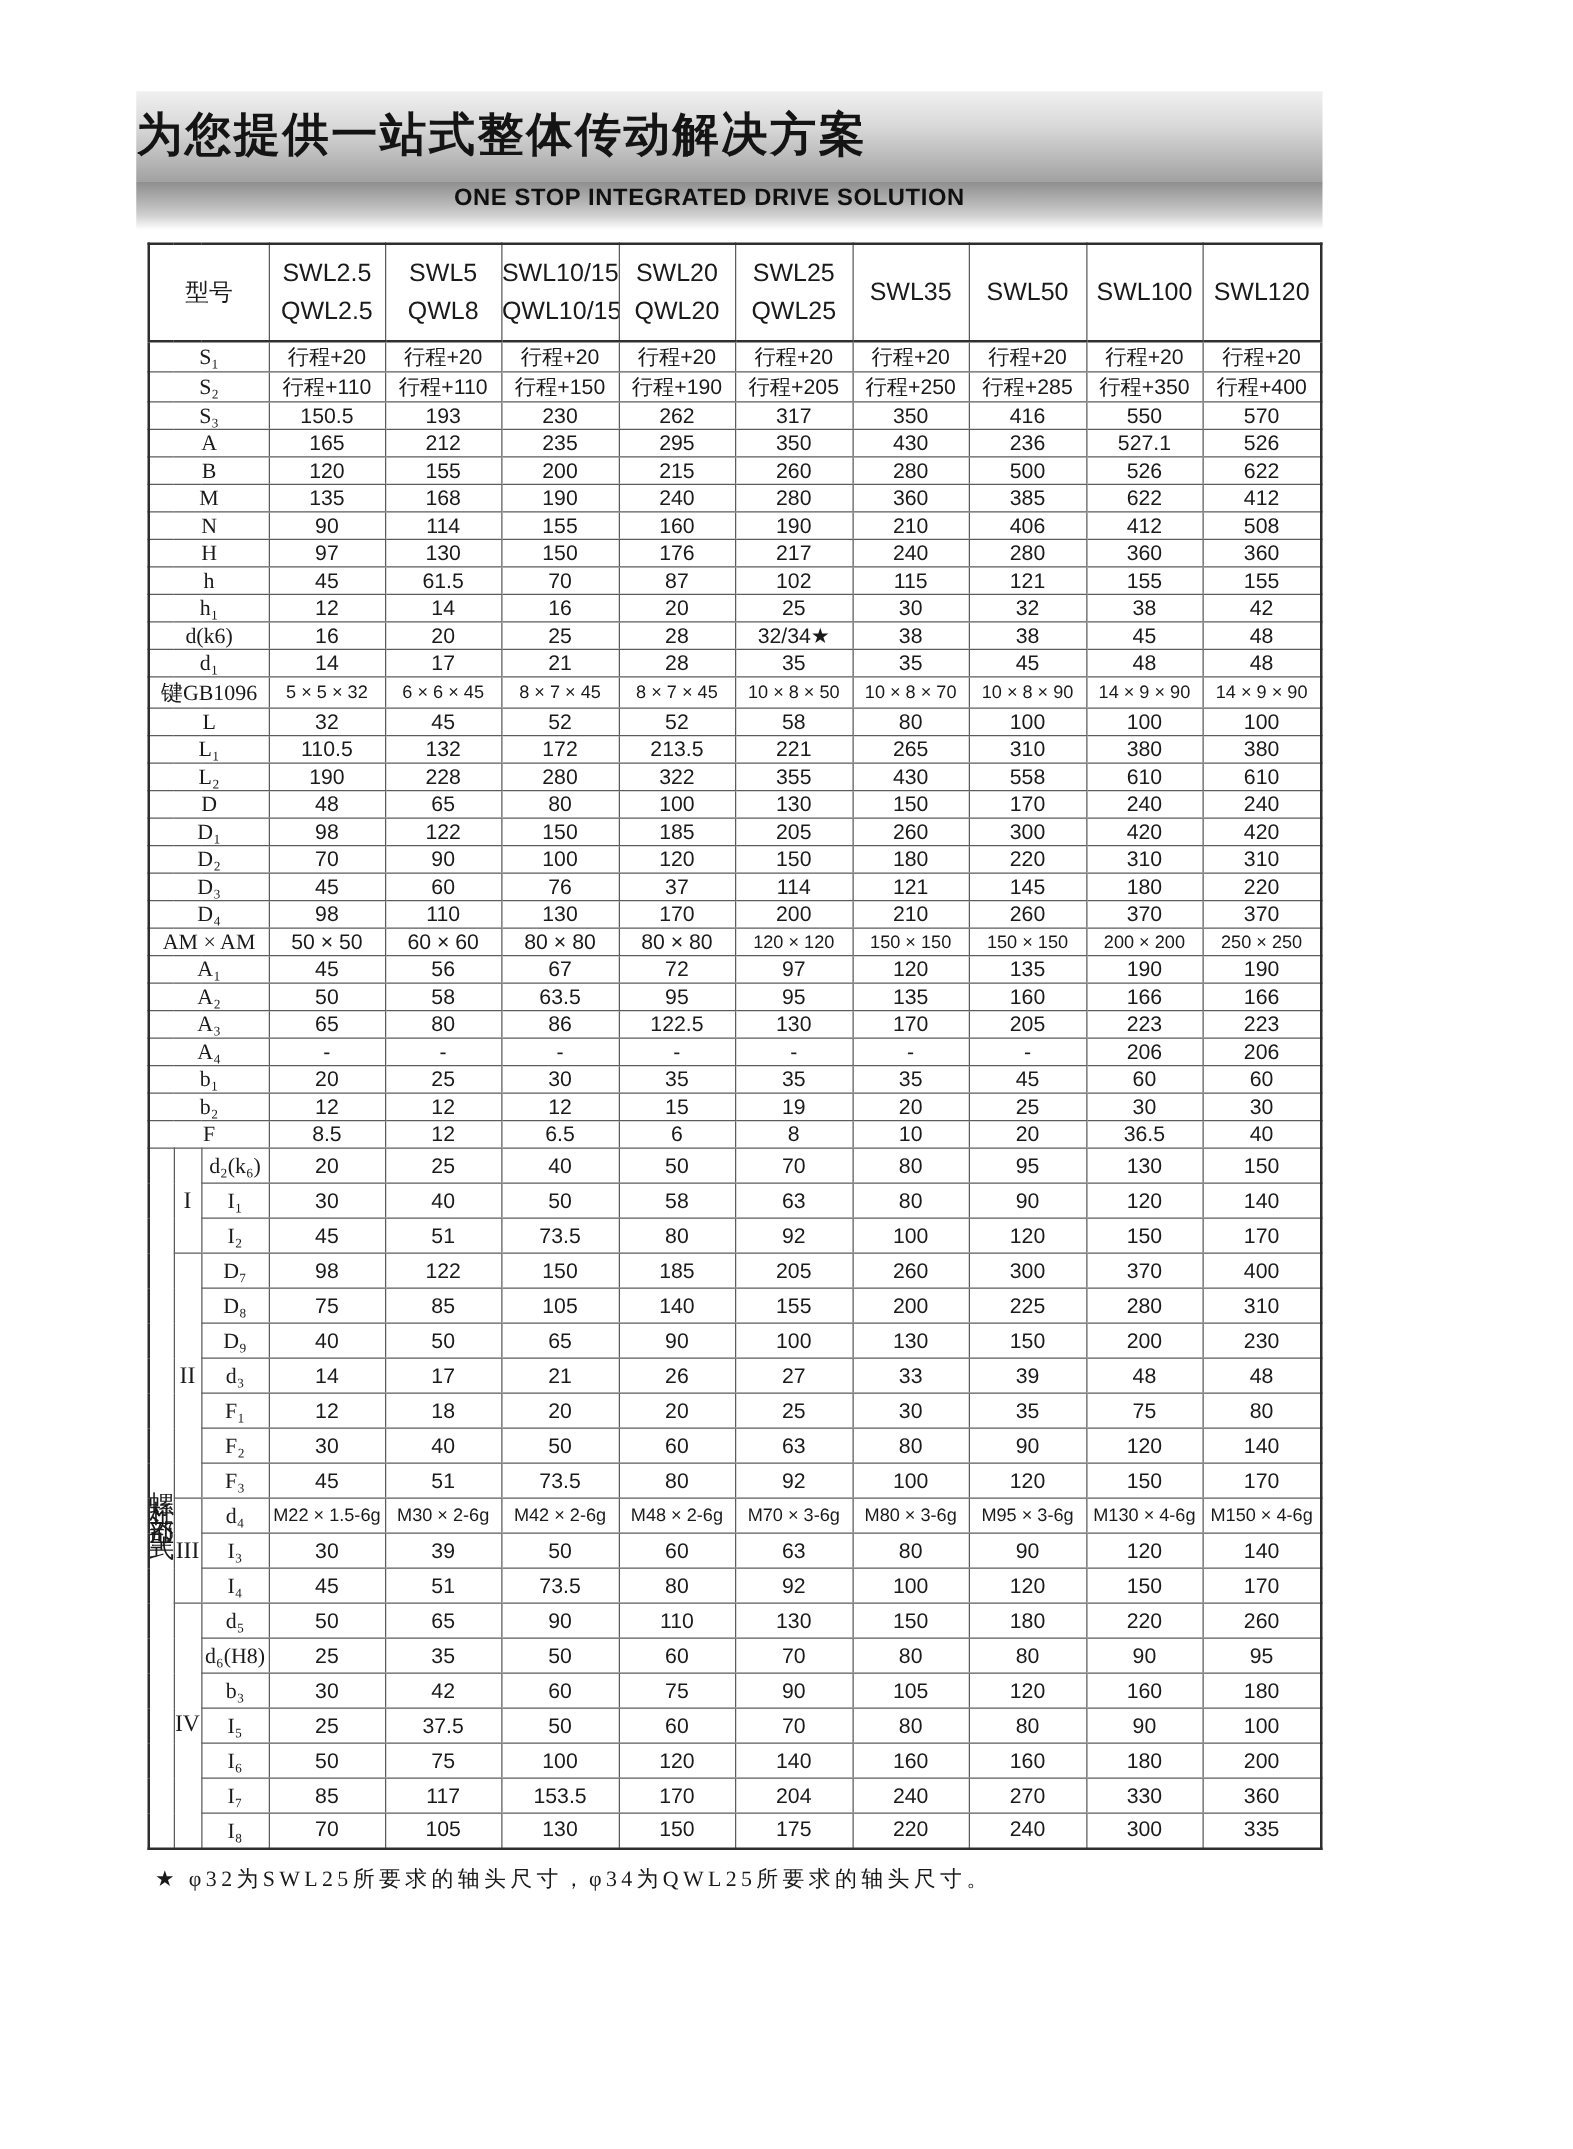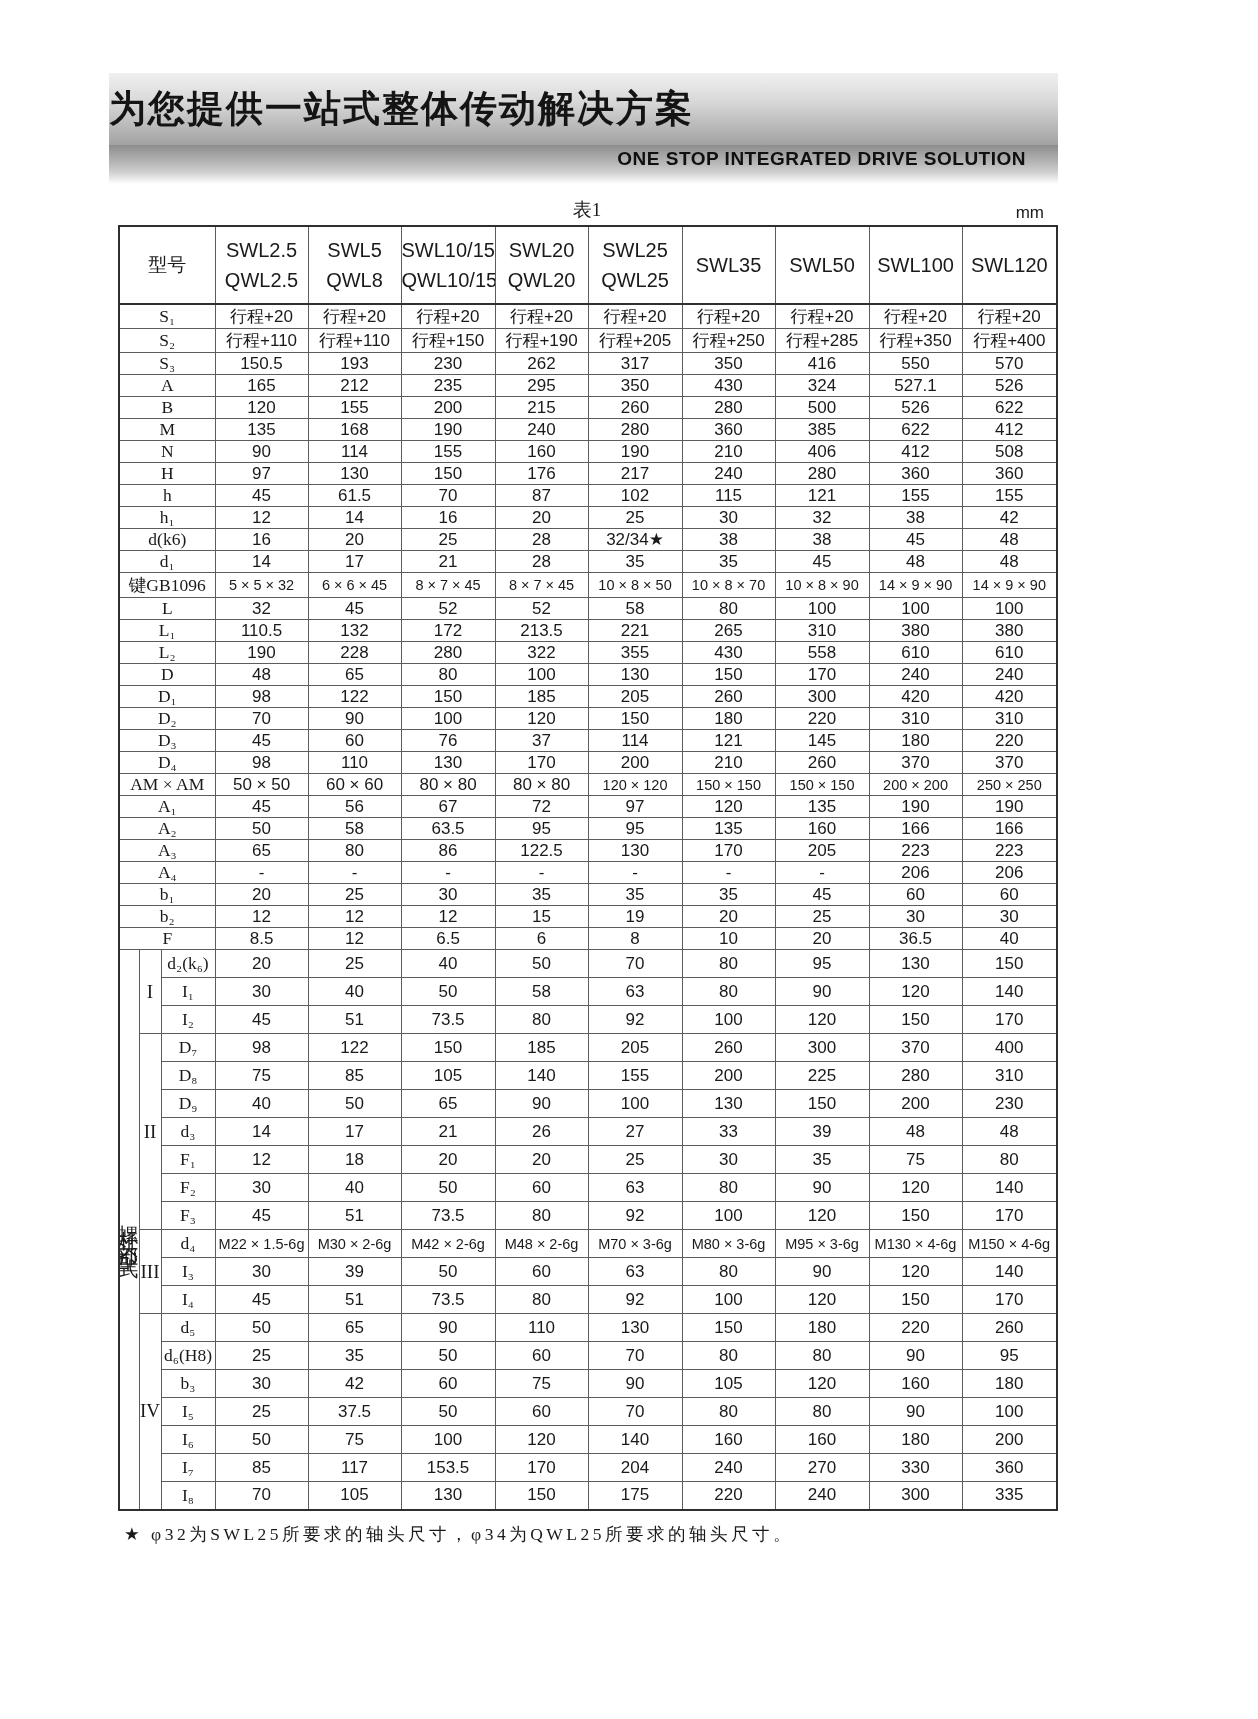--- a/index.html
+++ b/index.html
@@ -6,21 +6,21 @@
   .page{position:relative;width:1258px;height:1719px;background:#ffffff;overflow:hidden;
         font-family:"Liberation Serif","DejaVu Serif",serif;color:#1a1a1a;}
 
   
   .banner{position:absolute;left:109px;top:73px;width:949px;}
   .banner-main{height:72px;background:linear-gradient(180deg,#f0f0f0 0%,#d8d8d8 40%,#a2a2a2 100%);
                text-align:left;}
   .cn-title{display:inline-block;line-height:72px;padding-right:22px;font-size:37px;font-weight:bold;
             letter-spacing:2px;color:#141414;font-family:"Liberation Serif","DejaVu Serif",serif;}
   .banner-sub{height:27px;background:linear-gradient(180deg,#8d8d8d 0%,#b9b9b9 70%,#cfcfcf 100%);
-              text-align:right;}
+              text-align:center;}
   .en-title{display:inline-block;line-height:27px;padding-right:32px;font-size:19px;font-weight:bold;
             color:#101010;font-family:"Liberation Sans","DejaVu Sans",sans-serif;letter-spacing:0.5px;}
   .banner-fade{height:12px;background:linear-gradient(180deg,#cfcfcf,#ffffff);}
 
   
   .content{position:absolute;left:118px;top:194px;width:938px;}
   .caption-row{position:relative;height:31px;}
   .caption{position:absolute;left:0;right:0;bottom:2px;text-align:center;font-size:19px;}
   .unit{position:absolute;right:12px;bottom:2px;font-size:17px;
         font-family:"Liberation Sans","DejaVu Sans",sans-serif;}
@@ -61,24 +61,20 @@
     <div class="banner-main">
       <span class="cn-title">为您提供一站式整体传动解决方案</span>
     </div>
     <div class="banner-sub">
       <span class="en-title">ONE STOP INTEGRATED DRIVE SOLUTION</span>
     </div>
     <div class="banner-fade"></div>
   </div>
 
   <div class="content">
-    <div class="caption-row">
-      <div class="caption">表1</div>
-      <div class="unit">mm</div>
-    </div>
 
     <table class="spec">
       <colgroup>
         <col style="width:20px">
           <col style="width:22px">
           <col style="width:54px">
         <col style="width:93px">
           <col style="width:93px">
           <col style="width:94px">
         <col style="width:93px">
@@ -163,21 +159,21 @@
             <td class="val">570</td>
           </tr>
           <tr class="upper">
             <td class="lbl" colspan="3">A</td>
             <td class="val">165</td>
             <td class="val">212</td>
             <td class="val">235</td>
             <td class="val">295</td>
             <td class="val">350</td>
             <td class="val">430</td>
-            <td class="val">324</td>
+            <td class="val">236</td>
             <td class="val">527.1</td>
             <td class="val">526</td>
           </tr>
           <tr class="upper">
             <td class="lbl" colspan="3">B</td>
             <td class="val">120</td>
             <td class="val">155</td>
             <td class="val">200</td>
             <td class="val">215</td>
             <td class="val">260</td>

